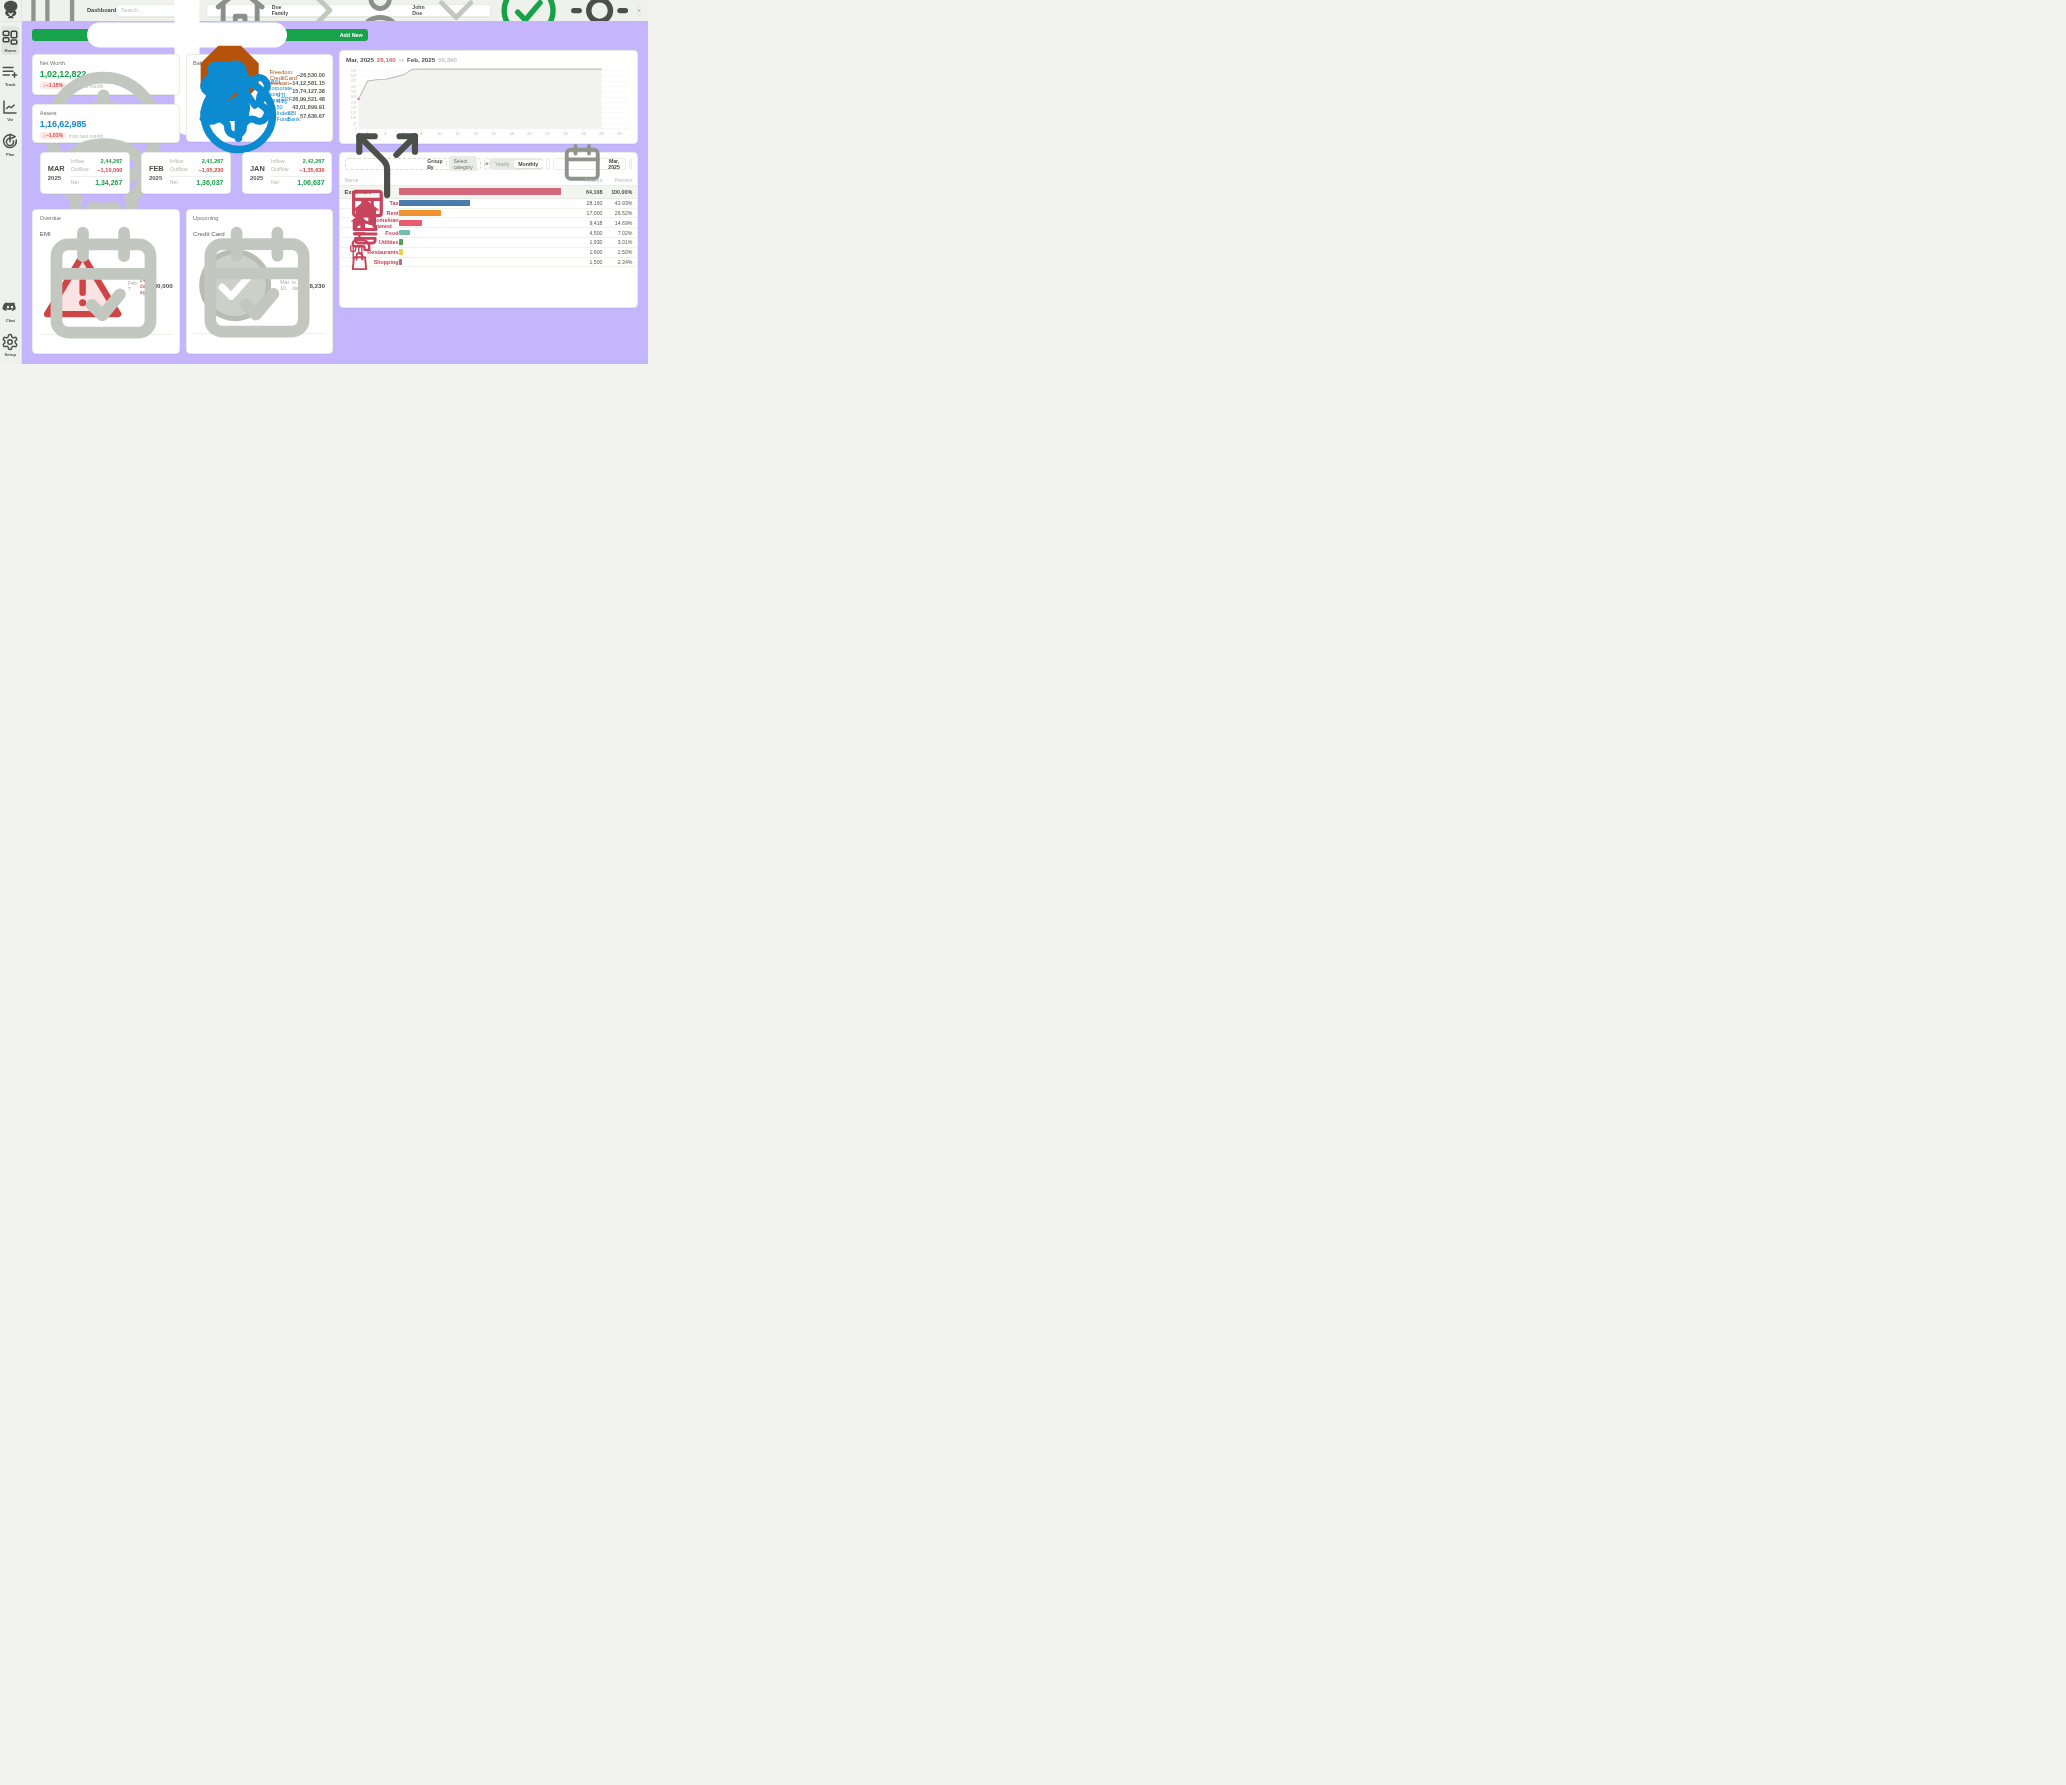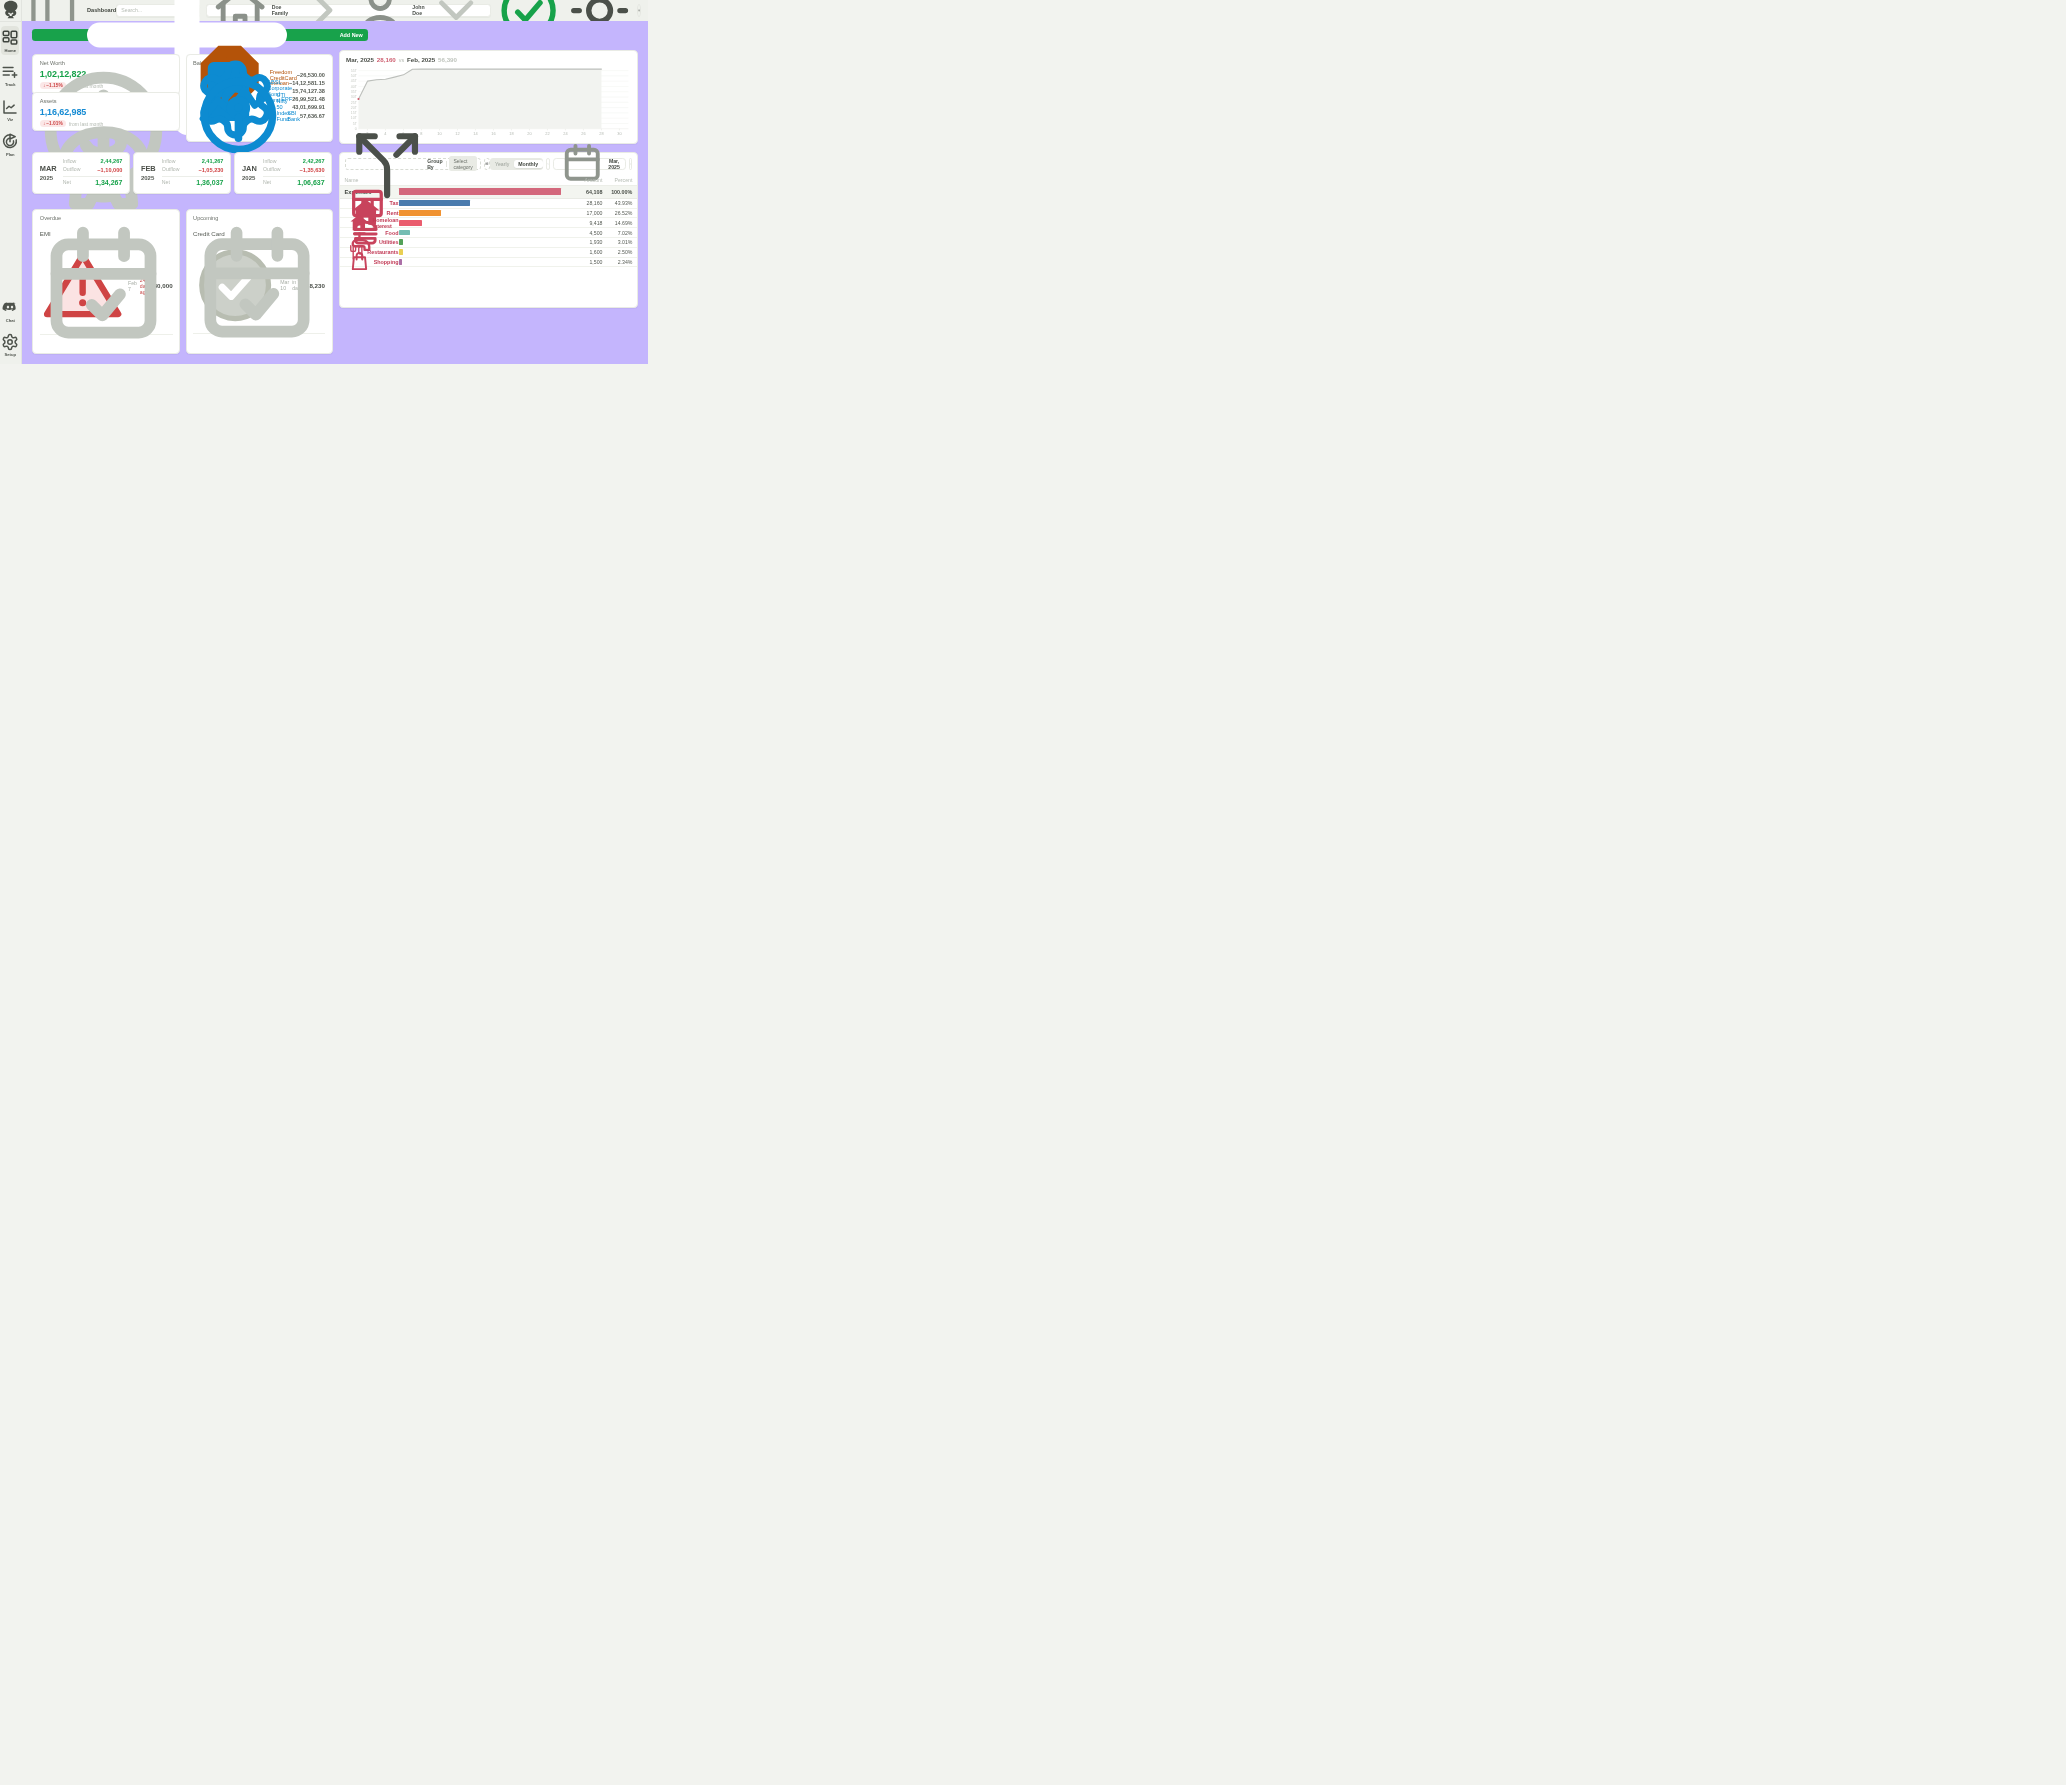--- a/index.html
+++ b/index.html
@@ -48,21 +48,21 @@
   .card { position:absolute; background:#fff; border:0.4px solid #e9ebe5; border-radius:4.1px; box-shadow:0 0.4px 0.8px rgba(30,40,30,.04); }
 
   #add-new-btn { position:absolute; left:10.7px; top:8.3px; height:12px; background:#18a24b; border:none; border-radius:3.3px; color:#fff; display:inline-flex; align-items:center; gap:2.5px; padding:0 5px; font-size:5.4px; font-weight:600; font-family:inherit; cursor:pointer; }
   #add-new-btn svg { width:5.4px; height:5.4px; }
 
   .card-title { font-size:5.6px; font-weight:500; color:#6d726b; }
   .corner-ic { position:absolute; top:5px; right:5px; color:#c2c7c0; }
   .corner-ic svg { width:7px; height:7px; }
 
   #networth-card { left:10.7px; top:33px; width:148px; height:41px; padding:5.4px 6.6px; }
-  #assets-card   { left:10.7px; top:71px; width:148px; height:39px; padding:5.4px 6.6px; }
+  #assets-card   { left:10.7px; top:83px; width:148px; height:39px; padding:5.4px 6.6px; }
   .big-num { font-size:9px; font-weight:700; letter-spacing:-0.1px; margin-top:2.9px; }
   .green-t { color:#17a24a; } .blue-t { color:#168bd3; }
   .delta-row { display:flex; align-items:center; gap:2.9px; margin-top:3.3px; }
   .delta-pill { background:#fbe7e7; color:#cc4343; font-size:4.8px; font-weight:600; border-radius:413px; padding:0.8px 3.3px; display:inline-flex; align-items:center; gap:0.8px; }
   .delta-note { font-size:5px; color:#b4bab2; }
 
   #balances-card { left:164px; top:33px; width:147px; height:88px; padding:5.4px 6.6px; }
   .bal-list { margin-top:4.5px; display:flex; flex-direction:column; }
   .bal-row { display:flex; align-items:center; height:8.2px; }
   .bal-row .ic { display:flex; margin-right:3.3px; }
@@ -72,21 +72,21 @@
 
   #chart-card { left:317px; top:29px; width:299px; height:94px; padding:5.4px 6.6px 3.3px; }
   .spend-head { display:flex; align-items:baseline; gap:2.9px; font-size:6.2px; font-weight:700; }
   .sh-cur-label { color:#4b4f49; } .sh-cur-val { color:#cf6071; }
   .sh-vs { color:#b5bab3; font-size:5.4px; font-weight:500; }
   .sh-prev-label { color:#4b4f49; } .sh-prev-val { color:#bfc4bd; }
   #spend-chart-wrap { margin-top:3.3px; }
 
   
   #months-row { position:absolute; left:10.7px; top:131px; width:300px; height:42px; display:flex; gap:3.3px; }
-  .month-card { position:relative; flex:1; background:#fff; border:0.4px solid #e9ebe5; border-radius:4.1px; box-shadow:0 0.4px 0.8px rgba(30,40,30,.04); padding:5px 6.6px; display:flex; align-items:center; gap:6.2px; }
+  .month-card { position:relative; flex:1; background:#fff; border:0.4px solid #e9ebe5; border-radius:4.1px; box-shadow:0 0.4px 0.8px rgba(30,40,30,.04); padding:5px 6.6px; display:flex; align-items:center; gap:6.2px;margin-left:8px; }
   .m-month { font-size:7.4px; font-weight:700; color:#4b4f49; }
   .m-year { font-size:6px; font-weight:600; color:#565b54; margin-top:2.5px; }
   .m-right { flex:1; display:flex; flex-direction:column; }
   .m-row { display:flex; justify-content:space-between; align-items:center; line-height:1.45; }
   .m-k { font-size:5.2px; color:#b1b7af; }
   .m-v { font-size:5.6px; font-weight:600; }
   .m-v.green { color:#17a24a; } .m-v.red { color:#d04343; }
   .m-div { height:0.4px; background:#eceee9; margin:2.1px 0 1.7px; }
   .m-row.net .m-v { font-size:7px; font-weight:800; }
 

